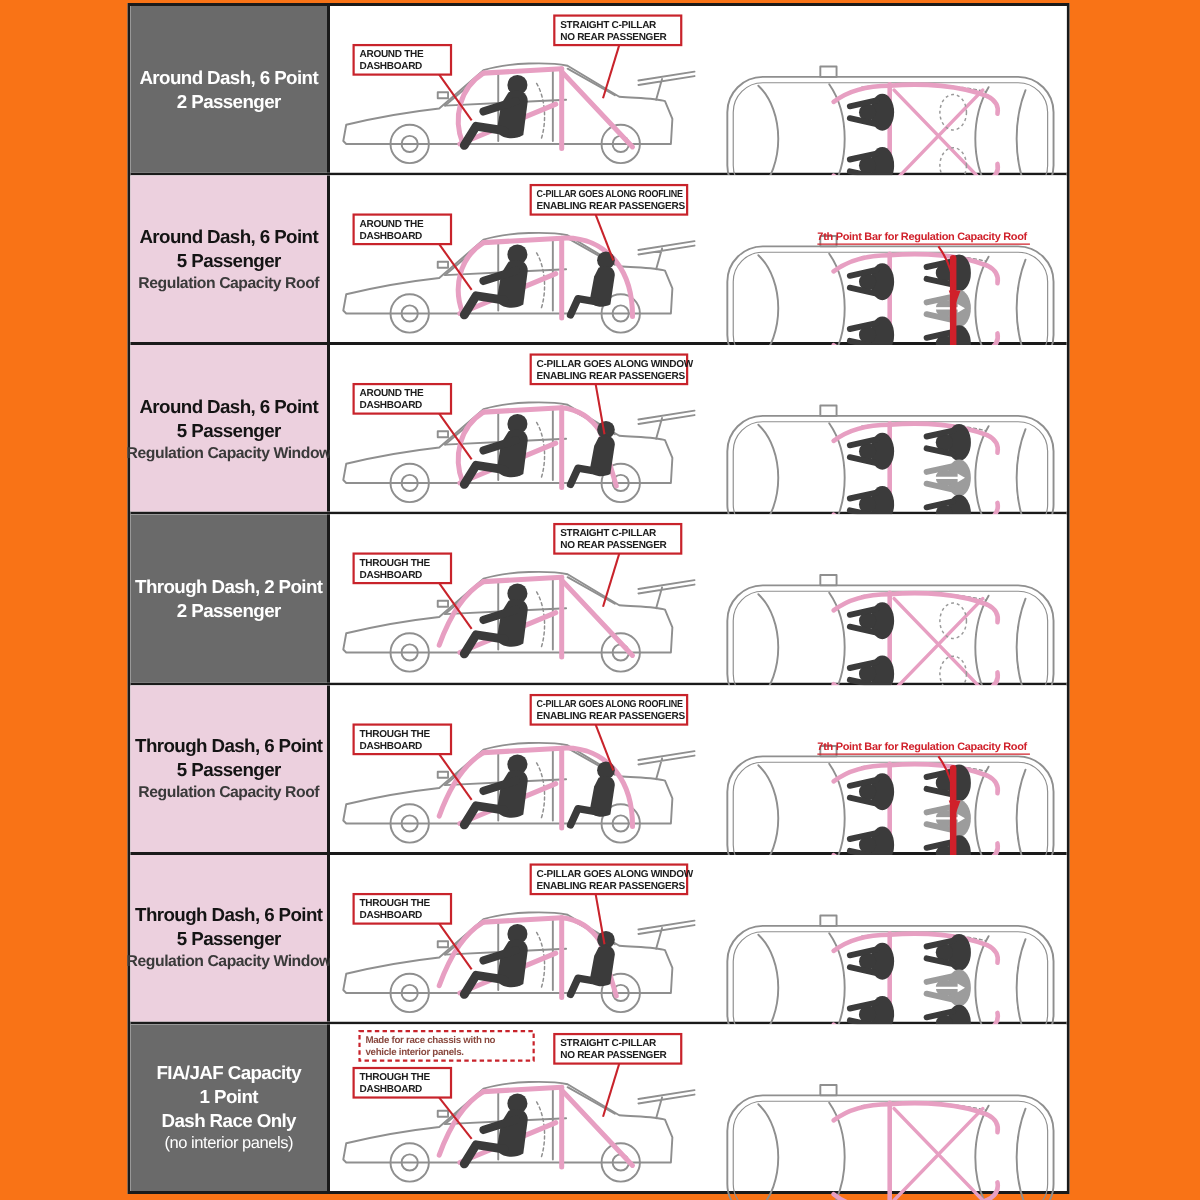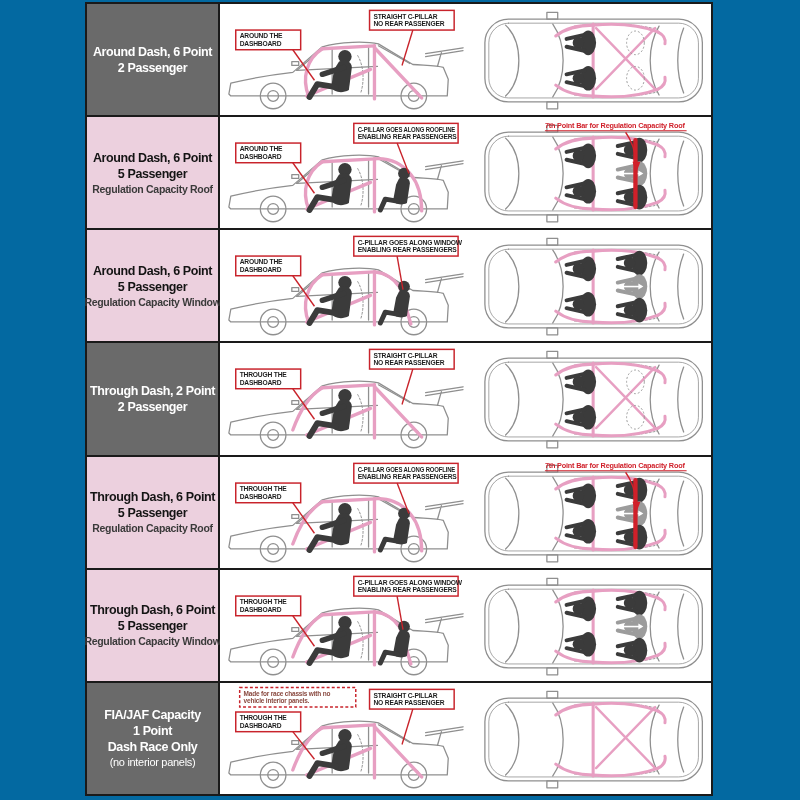--- a/index.html
+++ b/index.html
@@ -1,33 +1,33 @@
 <!DOCTYPE html>
 <html><head>
 <meta charset="utf-8">
 <style>
   html,body{margin:0;padding:0;width:800px;height:800px;background:#ffffff;
     font-family:"Liberation Sans",sans-serif;overflow:hidden;}
-  .page{position:relative;width:800px;height:800px;background:#0369a1;}
+  .page{position:relative;width:800px;height:800px;background:#f97316;}
   .cfg-table{position:absolute;left:85px;top:2px;width:628px;height:794px;
     border:2px solid #1a1a1a;display:flex;flex-direction:column;background:#fff;box-sizing:border-box;}
   .cfg-row{flex:1;display:flex;border-bottom:2px solid #1a1a1a;min-height:0;background:#fff;}
   .cfg-row:last-child{border-bottom:none;}
   .label-cell{width:133px;flex:none;border-right:2px solid #1a1a1a;display:flex;
     flex-direction:column;justify-content:center;align-items:center;text-align:center;
     padding:4px 3px;box-sizing:border-box;}
   .theme-gray{background:#6a6a6a;color:#ffffff;}
   .theme-pink{background:#ecd0de;color:#141414;}
   .title-line{font-weight:bold;font-size:12.5px;line-height:1.28;letter-spacing:-0.4px;white-space:nowrap;}
   .subtitle{font-size:10.5px;line-height:1.25;letter-spacing:-0.3px;margin-top:1px;white-space:nowrap;}
   .theme-pink .subtitle{color:#3a3a3a;font-weight:bold;}
   .theme-gray .subtitle{color:#ffffff;font-weight:normal;font-size:11px;}
   .illus{flex:1;display:flex;align-items:stretch;background:#fff;min-width:0;}
   .side-box{width:52.5%;height:100%;}
-  .top-box{width:47.5%;height:100%;}
+  .top-box{width:47.5%;height:100%;margin-top:32px;}
   svg{display:block;width:100%;height:100%;}
 </style>
 </head>
 <body>
 
 <div class="page">
   <div class="cfg-table" id="cfg-table">
       <div class="cfg-row">
         <div class="label-cell theme-gray">
           <div class="title-line">Around Dash, 6 Point</div>

